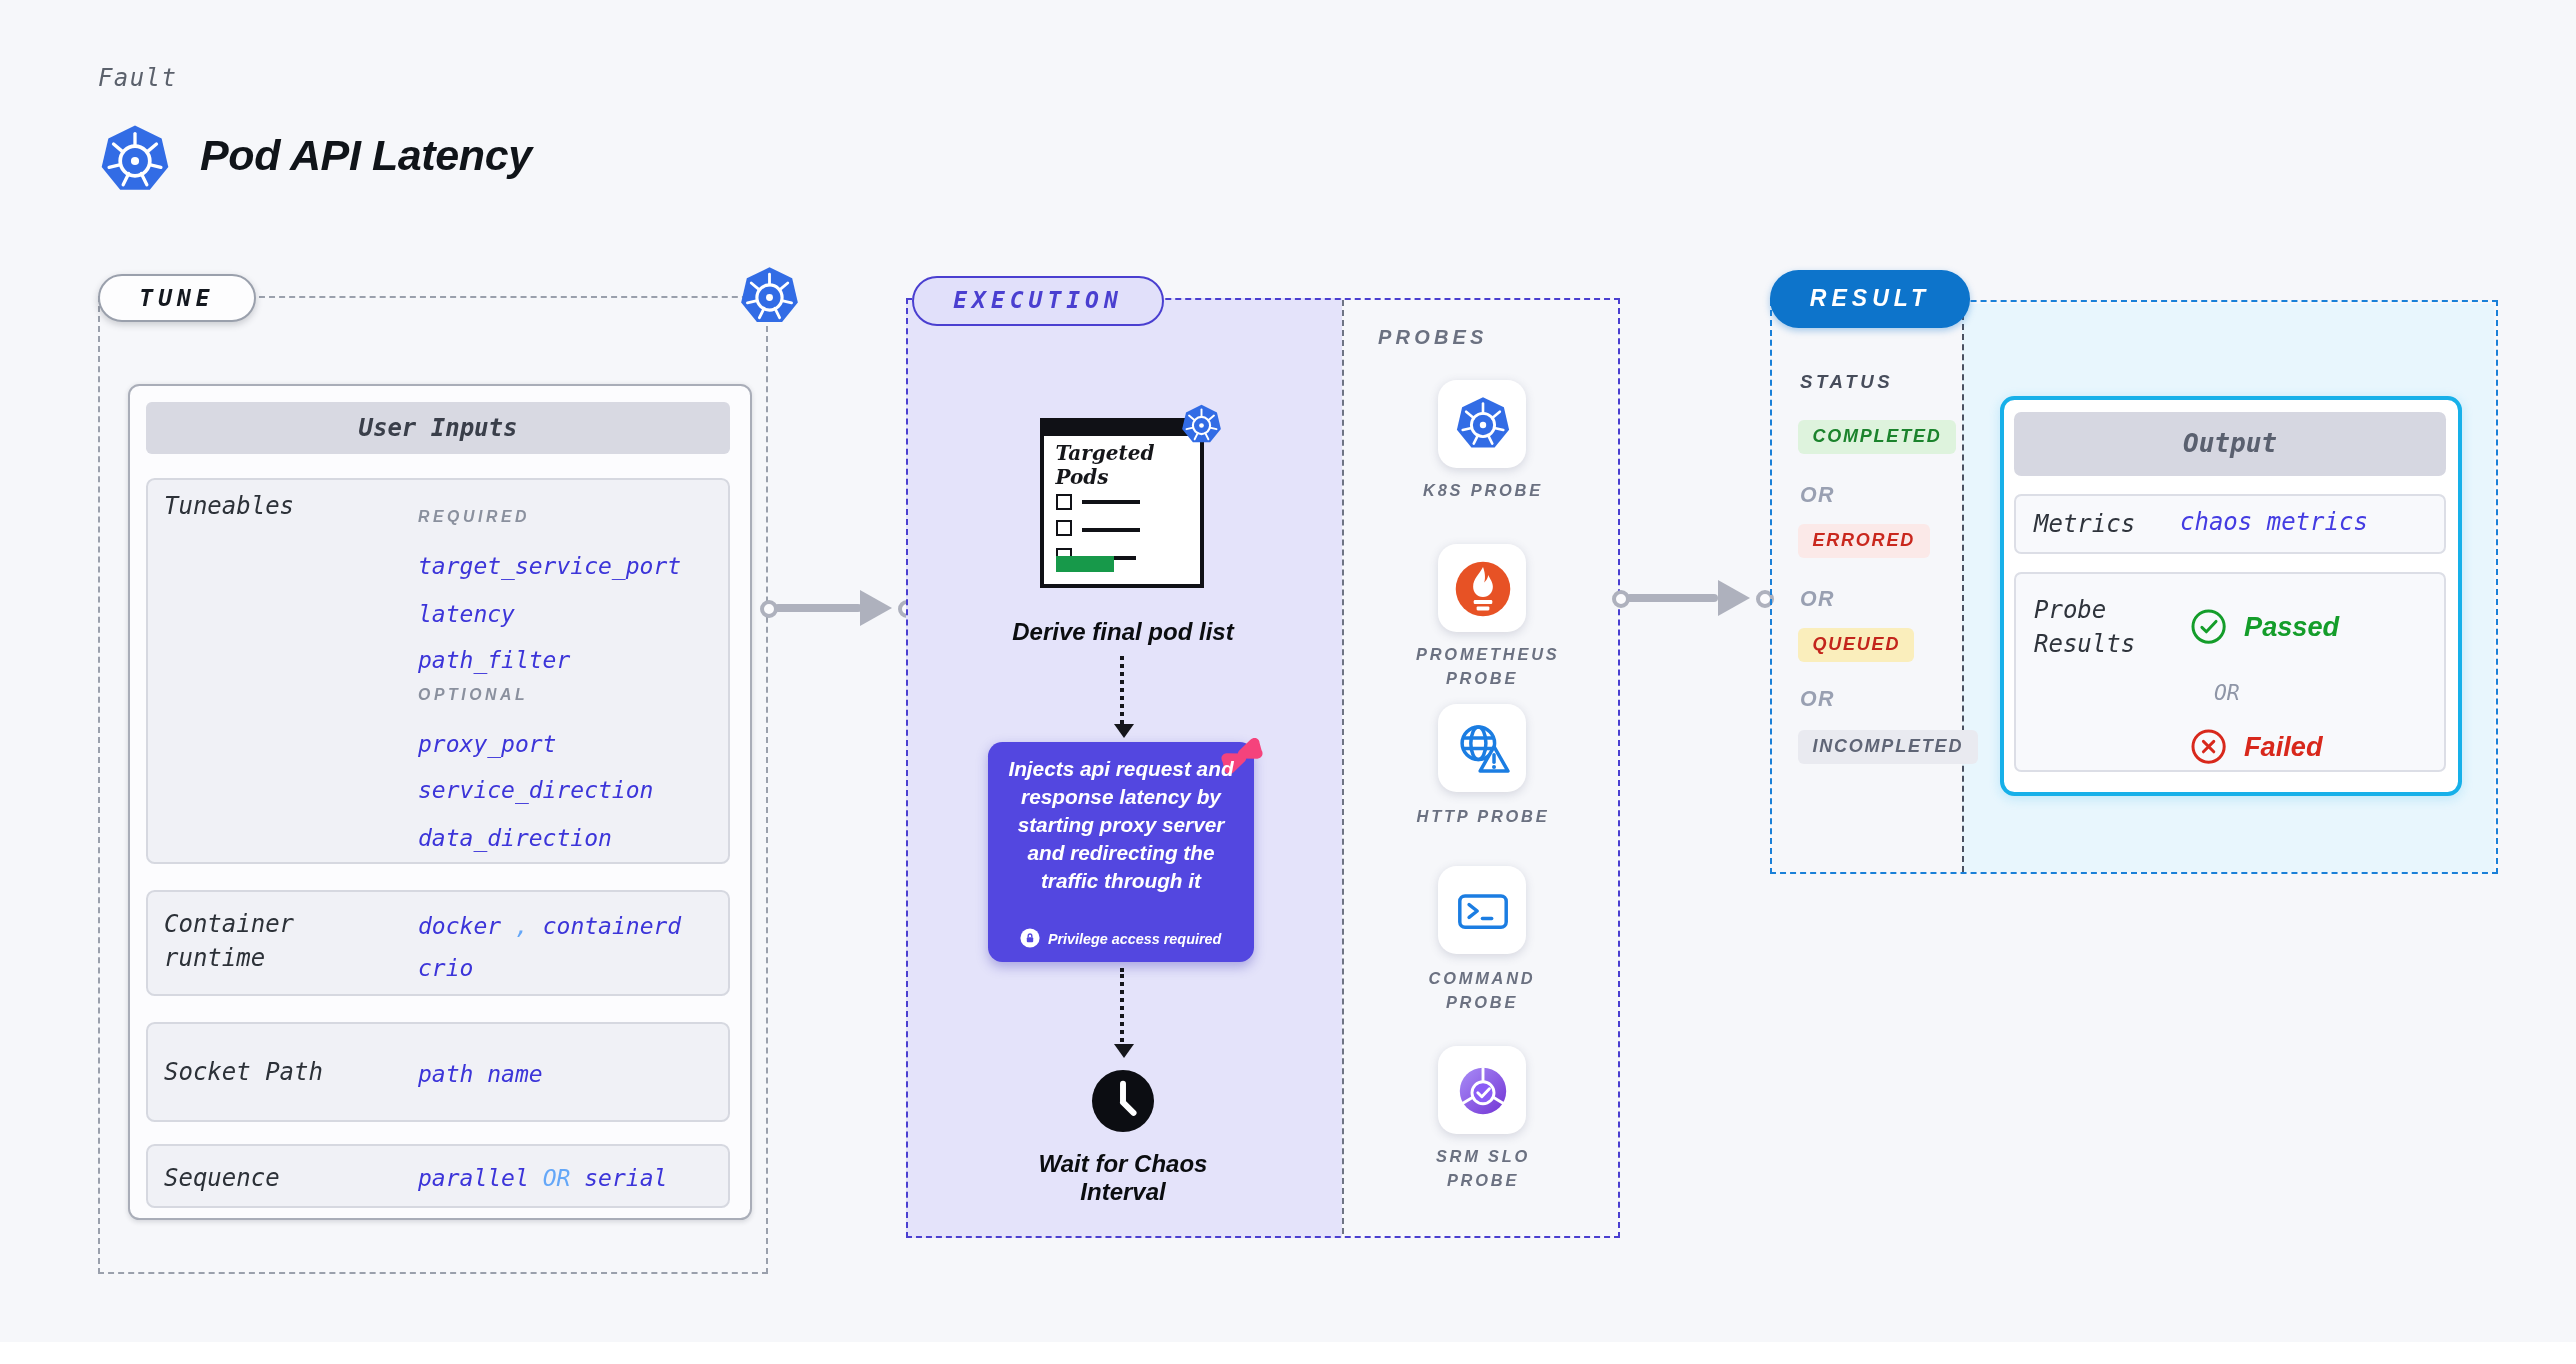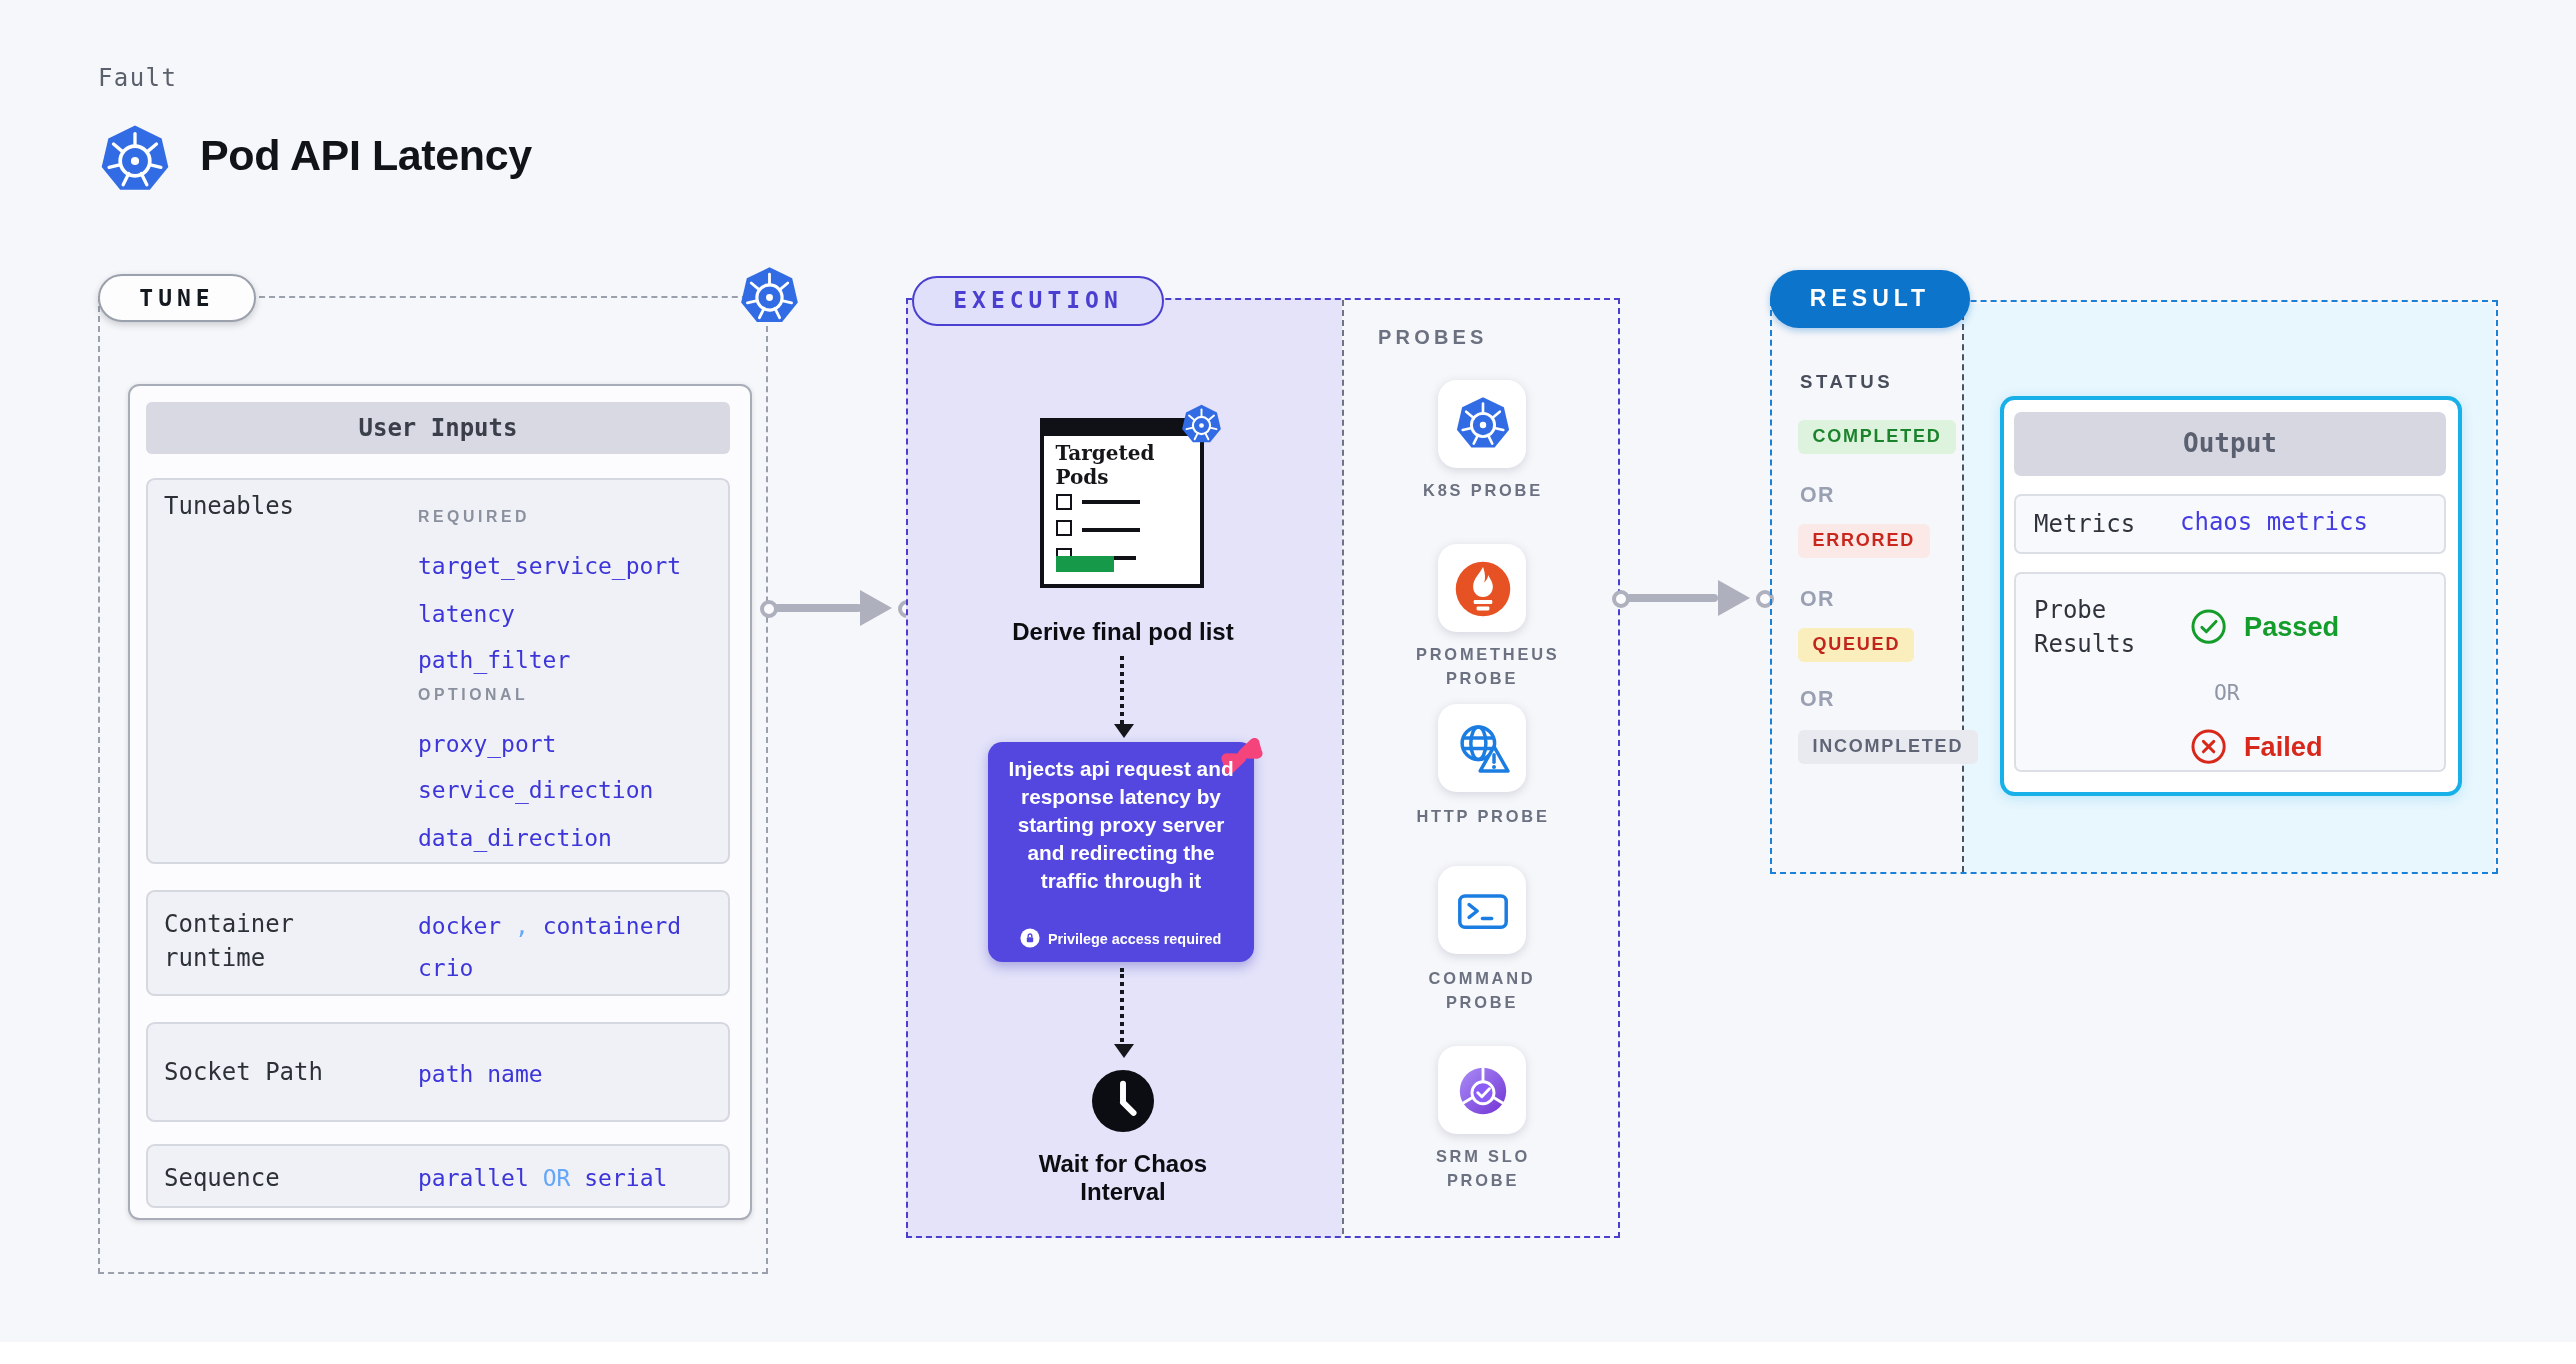--- a/index.html
+++ b/index.html
@@ -1,17 +1,17 @@
 <!DOCTYPE html>
 <html style="font-size:11.5px"><head>
 <meta charset="utf-8">
 <style>
   * { box-sizing: border-box; margin: 0; padding: 0; }
   html,body { width: 2576px; height: 1365px; background:#ffffff; }
-  .viewport { position:relative; width:2576px; height:1365px; overflow:hidden; }
+  .viewport { position:relative; width:2576px; height:1365px; overflow:hidden;font-style:italic; }
   .canvas {
     position:absolute; left:0; top:0;
     width:1288px; height:683px;
     background:#f6f7fa;
     transform: scale(2); transform-origin: 0 0;
     font-family:"Liberation Sans","DejaVu Sans",sans-serif;
   }
   .abs { position:absolute; }
   .mono { font-family:"DejaVu Sans Mono","Liberation Mono",monospace; }
   .serif { font-family:"DejaVu Serif","Liberation Serif",serif; }

